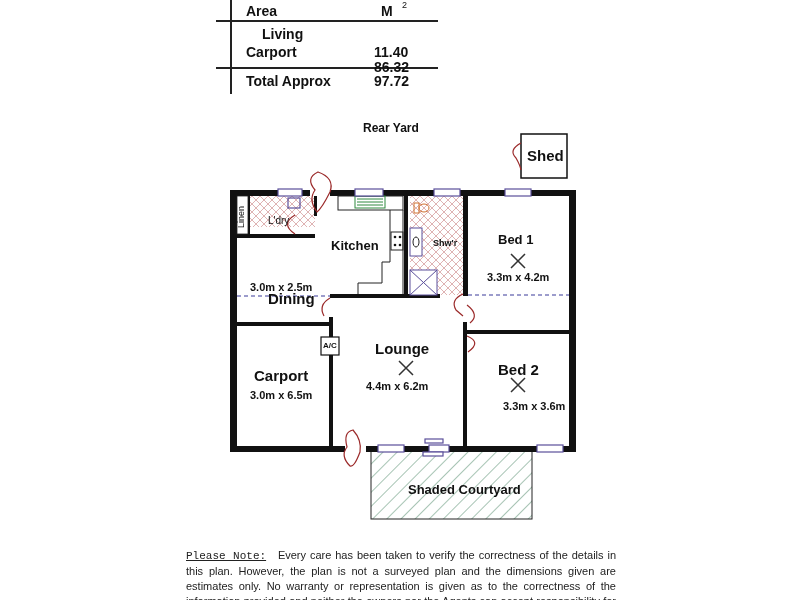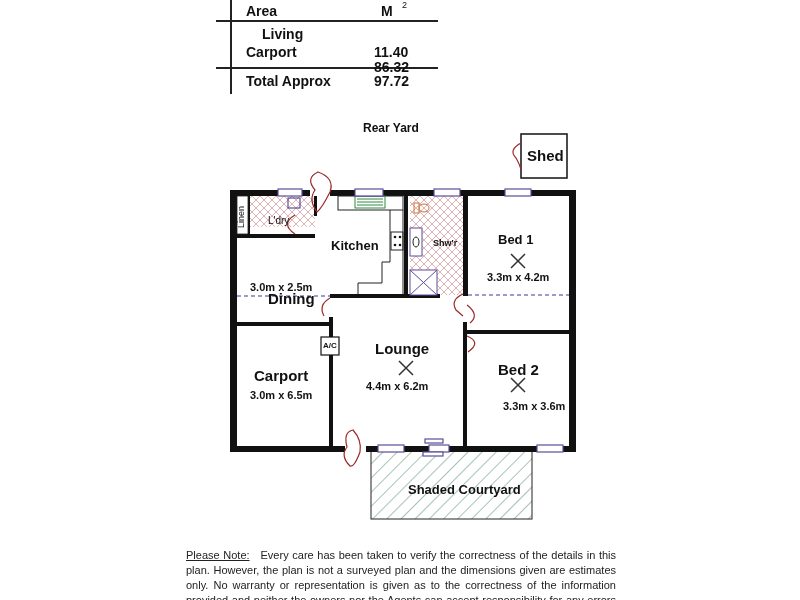--- a/index.html
+++ b/index.html
@@ -5,21 +5,21 @@
   html, body { margin:0; padding:0; background:#ffffff; }
   body { width:800px; height:600px; position:relative; overflow:hidden; font-family:"Liberation Sans", sans-serif; color:#111; }
   .abs { position:absolute; }
   .area-table { left:216px; top:0; width:222px; height:96px; }
   .area-table .vline { position:absolute; left:14px; top:0; width:2px; height:94px; background:#222; }
   .area-table .hline { position:absolute; left:0; height:2px; width:222px; background:#222; }
   .area-table .t { position:absolute; font-weight:bold; font-size:14px; }
   .area-table .sup { font-size:9px; position:absolute; }
   .lbl { position:absolute; font-weight:bold; white-space:nowrap; }
   .note { left:186px; top:548px; width:430px; font-size:11px; line-height:15px; color:#222; text-align:justify; }
-  .note u { text-decoration:underline; }
+  .note u { text-decoration:underline;font-family:Liberation Mono, monospace; }
   svg { position:absolute; left:0; top:0; }
 </style>
 </head>
 <body>
 
 <div class="abs area-table">
   <div class="vline"></div>
   <div class="hline" style="top:20px;"></div>
   <div class="hline" style="top:67px;"></div>
   <span class="t" style="left:30px; top:3px;">Area</span>

